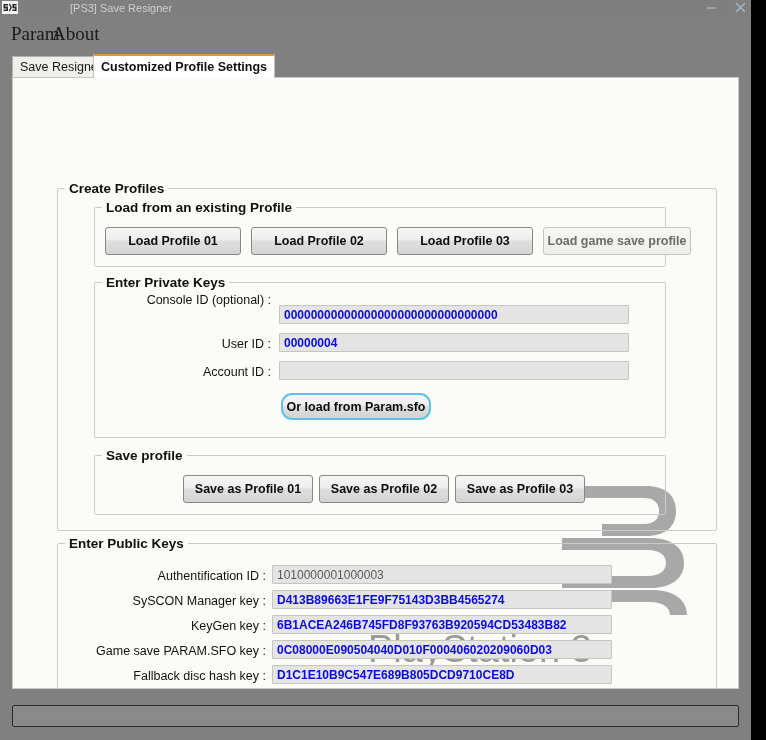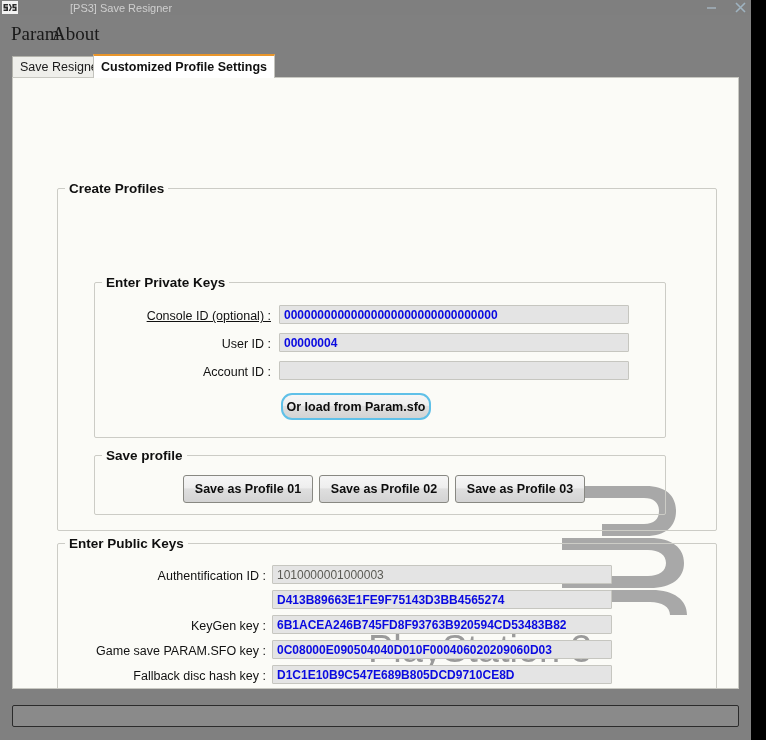--- a/index.html
+++ b/index.html
@@ -328,25 +328,32 @@
           <path d="M8 60 L96 60 C118 60 130 70 130 85 C130 100 118 110 96 110 L8 110 L8 98 L94 98 C105 98 112 93 112 85 C112 77 105 72 94 72 L8 72 Z"></path>
           <path d="M14 112 L98 112 C120 112 133 122 133 137 L116 137 C116 129 108 124 96 124 L14 124 Z"></path>
         </g>
       </svg>
     </div>
     <div id="wm-text">PlayStation 3</div>
 
     <div class="group" id="grp-create">
       <div class="legend">Create Profiles</div>
 
+      <div class="group" id="grp-load">
+        <div class="legend">Load from an existing Profile</div>
+        <div class="btn" style="left:10px; top:19px; width:136px; height:28px;">Load Profile 01</div>
+        <div class="btn" style="left:156px; top:19px; width:136px; height:28px;">Load Profile 02</div>
+        <div class="btn" style="left:302px; top:19px; width:136px; height:28px;">Load Profile 03</div>
+        <div class="btn disabled" style="left:448px; top:19px; width:148px; height:28px;">Load game save profile</div>
+      </div>
 
       <div class="group" id="grp-private">
         <div class="legend">Enter Private Keys</div>
 
-        <div class="fld-label" style="left:0px; top:25px; width:176px;text-decoration:underline;">Console ID (optional) :</div>
+        <div class="fld-label" style="left:0px; top:9px; width:176px;">Console ID (optional) :</div>
         <div class="txt" style="left:184px; top:22px; width:350px;">00000000000000000000000000000000</div>
 
         <div class="fld-label" style="left:0px; top:53px; width:176px;">User ID :</div>
         <div class="txt" style="left:184px; top:50px; width:350px;">00000004</div>
 
         <div class="fld-label" style="left:0px; top:81px; width:176px;">Account ID :</div>
         <div class="txt" style="left:184px; top:78px; width:350px;"></div>
 
         <div class="btn focused" style="left:186px; top:110px; width:150px; height:27px;">Or load from Param.sfo</div>
       </div>
@@ -358,20 +365,21 @@
         <div class="btn" style="left:360px; top:19px; width:130px; height:28px;">Save as Profile 03</div>
       </div>
     </div>
 
     <div class="group" id="grp-public">
       <div class="legend">Enter Public Keys</div>
 
       <div class="fld-label" style="left:0px; top:24px; width:208px;">Authentification ID :</div>
       <div class="txt readonly" style="left:214px; top:21px; width:340px;">1010000001000003</div>
 
+      <div class="fld-label" style="left:0px; top:49px; width:208px;">SySCON Manager key :</div>
       <div class="txt" style="left:214px; top:46px; width:340px;">D413B89663E1FE9F75143D3BB4565274</div>
 
       <div class="fld-label" style="left:0px; top:74px; width:208px;">KeyGen key :</div>
       <div class="txt" style="left:214px; top:71px; width:340px;">6B1ACEA246B745FD8F93763B920594CD53483B82</div>
 
       <div class="fld-label" style="left:0px; top:99px; width:208px;">Game save PARAM.SFO key :</div>
       <div class="txt" style="left:214px; top:96px; width:340px;">0C08000E090504040D010F000406020209060D03</div>
 
       <div class="fld-label" style="left:0px; top:124px; width:208px;">Fallback disc hash key :</div>
       <div class="txt" style="left:214px; top:121px; width:340px;">D1C1E10B9C547E689B805DCD9710CE8D</div>

